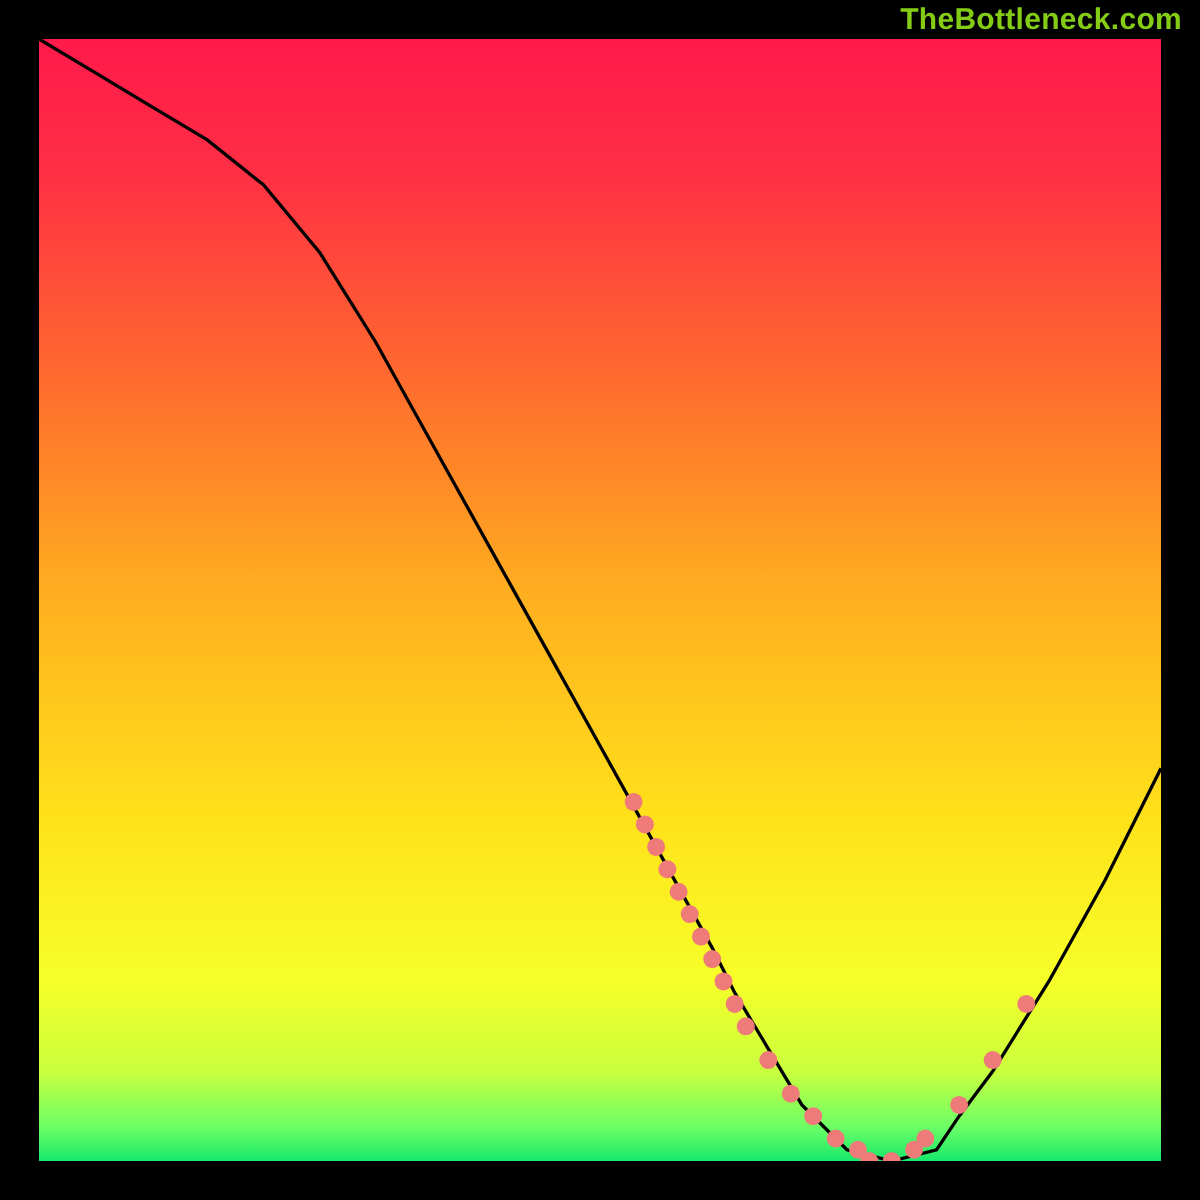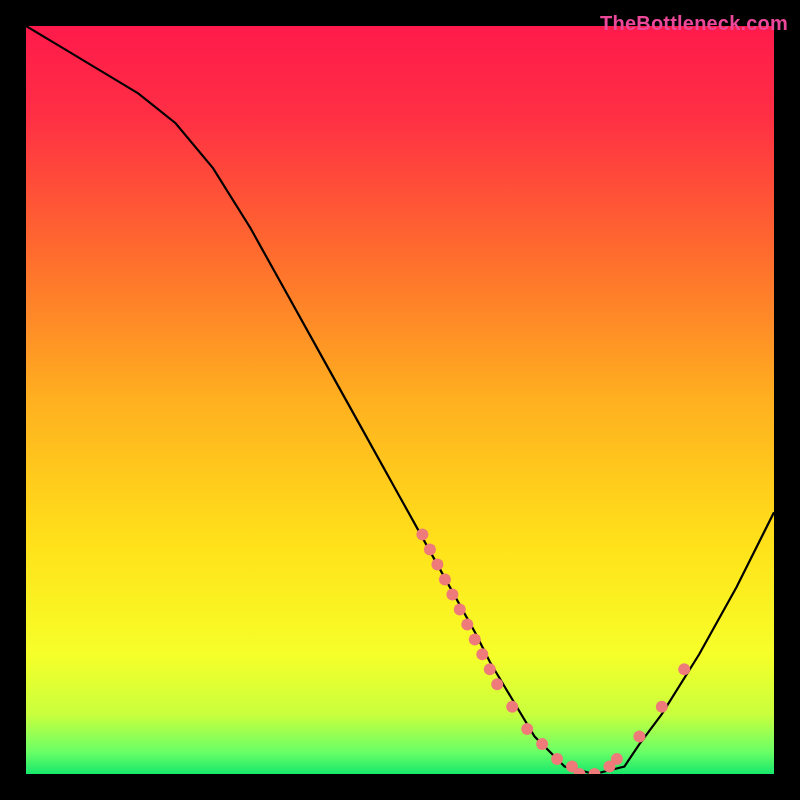--- a/index.html
+++ b/index.html
@@ -6,23 +6,23 @@
     margin: 0;
     padding: 0;
     width: 800px;
     height: 800px;
     background: #000;
     font-family: Arial, Helvetica, sans-serif;
     overflow: hidden;
   }
   .watermark {
     position: absolute;
-    top: 12px;
+    top: 2px;
     right: 12px;
-    color: #ec4899;
+    color: #84cc16;
     font-size: 20px;
     font-weight: 600;
     z-index: 10;
     letter-spacing: 0.2px;
   }
   .frame {
     position: absolute;
     left: 26px;
     top: 26px;
     width: 748px;   

